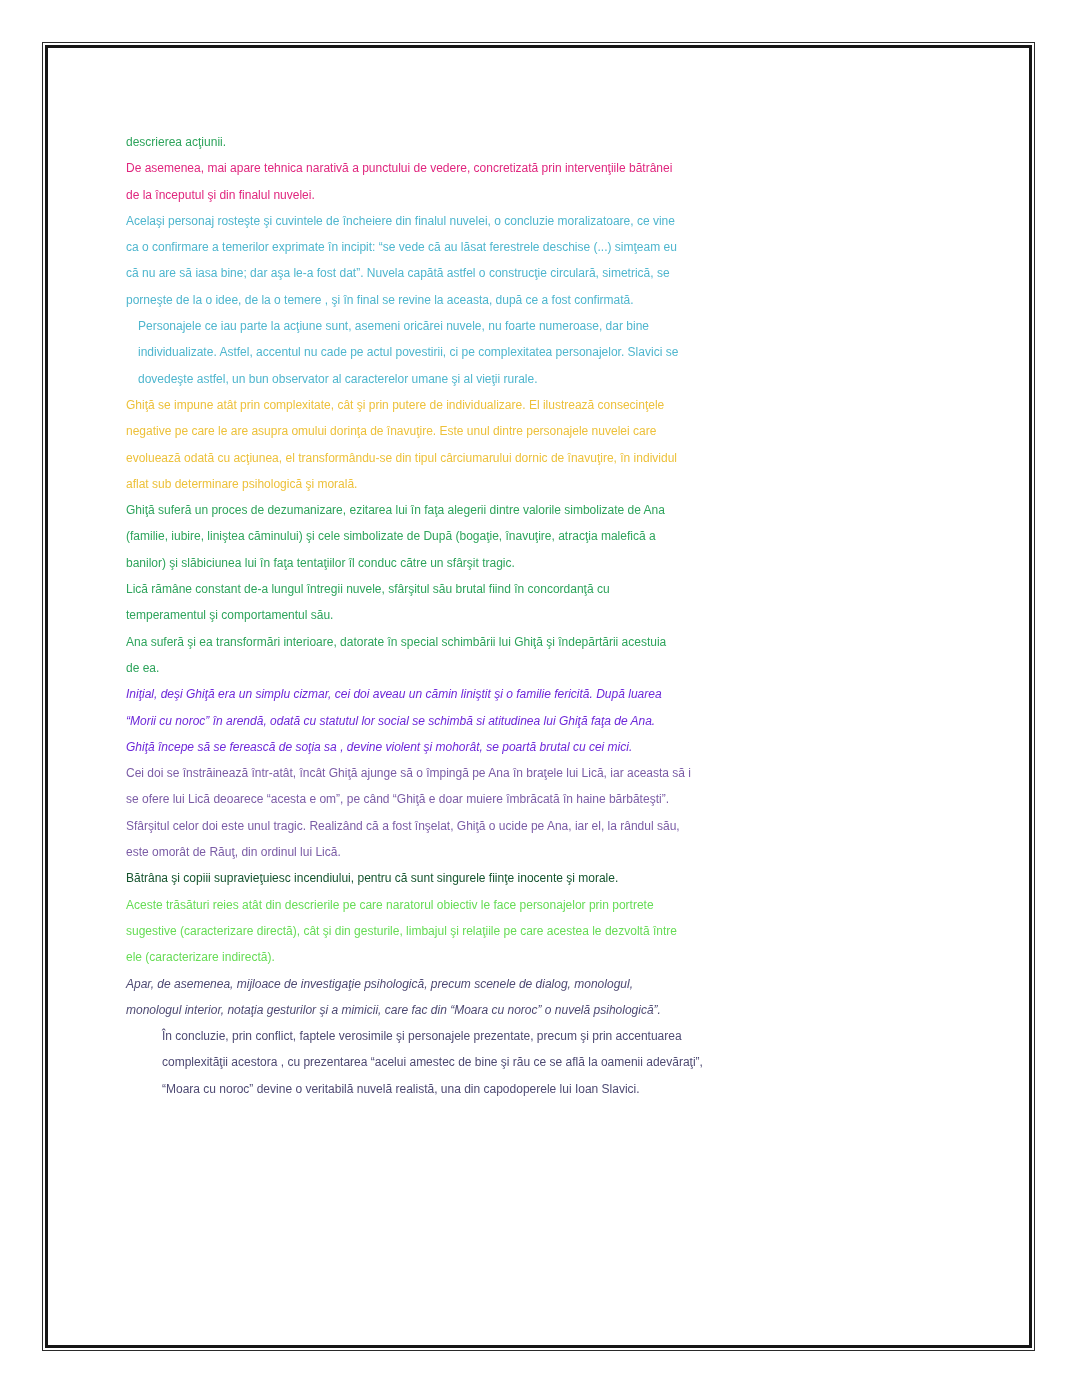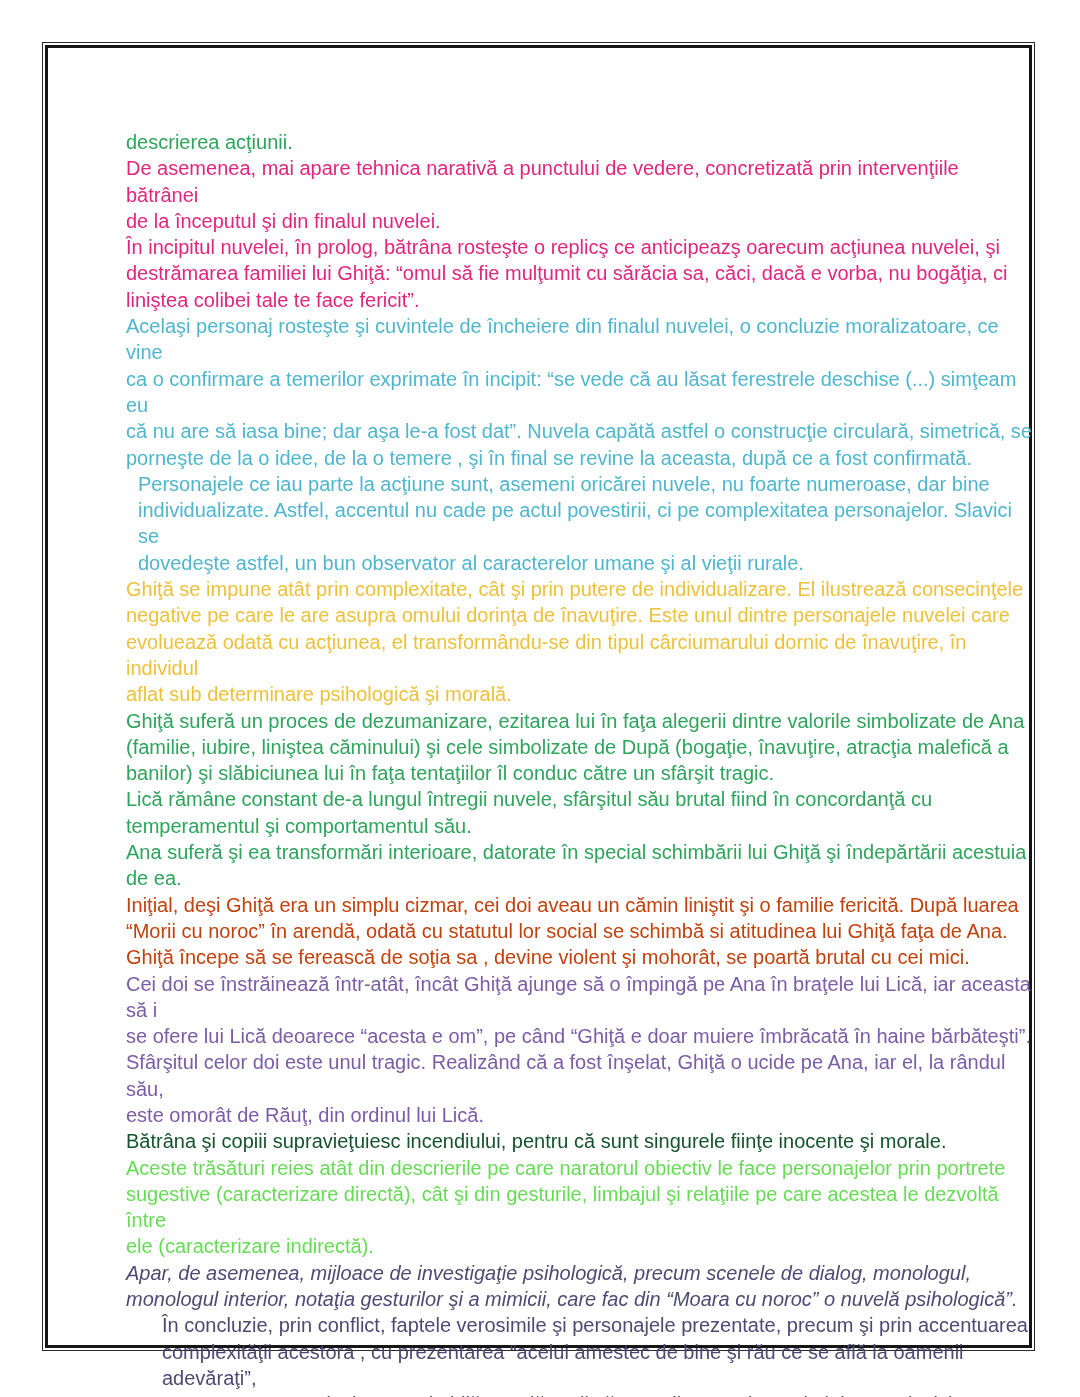--- a/index.html
+++ b/index.html
@@ -27,59 +27,56 @@
   }
   .document-body {
     position: absolute;
     left: 126px;
     top: 129px;
     width: 906px;
   }
   .para {
     margin: 0;
     padding: 0;
-    font-size: 20px;
+    font-size: 12px;
     line-height: 26.3px;
     white-space: pre-line;
     letter-spacing: 0px;
   }
 </style>
 </head>
 <body>
 
 <div class="page-frame">
   <div class="page-frame-inner"></div>
 </div>
 
 <div class="document-body">
     <p class="para" style="color: rgb(46, 164, 92);">descrierea acţiunii.</p>
     <p class="para" style="color: rgb(224, 38, 126);">De asemenea, mai apare tehnica narativă a punctului de vedere, concretizată prin intervenţiile bătrânei
 de la începutul şi din finalul nuvelei.</p>
-    <p class="para" style="color: rgb(224, 38, 126);">În incipitul nuvelei, în prolog, bătrâna rosteşte o replicş ce anticipeazş oarecum acţiunea nuvelei, şi
-destrămarea familiei lui Ghiţă: “omul să fie mulţumit cu sărăcia sa, căci, dacă e vorba, nu bogăţia, ci
-liniştea colibei tale te face fericit”.</p>
     <p class="para" style="color: rgb(79, 182, 206);">Acelaşi personaj rosteşte şi cuvintele de încheiere din finalul nuvelei, o concluzie moralizatoare, ce vine
 ca o confirmare a temerilor exprimate în incipit: “se vede că au lăsat ferestrele deschise (...) simţeam eu
 că nu are să iasa bine; dar aşa le-a fost dat”. Nuvela capătă astfel o construcţie circulară, simetrică, se
 porneşte de la o idee, de la o temere , şi în final se revine la aceasta, după ce a fost confirmată.</p>
     <p class="para" style="color: rgb(79, 182, 206); margin-left: 12px;">Personajele ce iau parte la acţiune sunt, asemeni oricărei nuvele, nu foarte numeroase, dar bine
 individualizate. Astfel, accentul nu cade pe actul povestirii, ci pe complexitatea personajelor. Slavici se
 dovedeşte astfel, un bun observator al caracterelor umane şi al vieţii rurale.</p>
     <p class="para" style="color: rgb(237, 193, 59);">Ghiţă se impune atât prin complexitate, cât şi prin putere de individualizare. El ilustrează consecinţele
 negative pe care le are asupra omului dorinţa de înavuţire. Este unul dintre personajele nuvelei care
 evoluează odată cu acţiunea, el transformându-se din tipul cârciumarului dornic de înavuţire, în individul
 aflat sub determinare psihologică şi morală.</p>
     <p class="para" style="color: rgb(46, 164, 92);">Ghiţă suferă un proces de dezumanizare, ezitarea lui în faţa alegerii dintre valorile simbolizate de Ana
 (familie, iubire, liniştea căminului) şi cele simbolizate de După (bogaţie, înavuţire, atracţia malefică a
 banilor) şi slăbiciunea lui în faţa tentaţiilor îl conduc către un sfârşit tragic.</p>
     <p class="para" style="color: rgb(46, 164, 92);">Lică rămâne constant de-a lungul întregii nuvele, sfârşitul său brutal fiind în concordanţă cu
 temperamentul şi comportamentul său.</p>
     <p class="para" style="color: rgb(46, 164, 92);">Ana suferă şi ea transformări interioare, datorate în special schimbării lui Ghiţă şi îndepărtării acestuia
 de ea.</p>
-    <p class="para" style="color: #c2410c;">Iniţial, deşi Ghiţă era un simplu cizmar, cei doi aveau un cămin liniştit şi o familie fericită. După luarea
+    <p class="para" style="color: #6d28d9; font-style: italic;">Iniţial, deşi Ghiţă era un simplu cizmar, cei doi aveau un cămin liniştit şi o familie fericită. După luarea
 “Morii cu noroc” în arendă, odată cu statutul lor social se schimbă si atitudinea lui Ghiţă faţa de Ana.
 Ghiţă începe să se ferească de soţia sa , devine violent şi mohorât, se poartă brutal cu cei mici.</p>
     <p class="para" style="color: rgb(123, 92, 166);">Cei doi se înstrăinează într-atât, încât Ghiţă ajunge să o împingă pe Ana în braţele lui Lică, iar aceasta să i
 se ofere lui Lică deoarece “acesta e om”, pe când “Ghiţă e doar muiere îmbrăcată în haine bărbăteşti”.
 Sfârşitul celor doi este unul tragic. Realizând că a fost înşelat, Ghiţă o ucide pe Ana, iar el, la rândul său,
 este omorât de Răuţ, din ordinul lui Lică.</p>
     <p class="para" style="color: #14532d;">Bătrâna şi copiii supravieţuiesc incendiului, pentru că sunt singurele fiinţe inocente şi morale.</p>
     <p class="para" style="color: rgb(102, 220, 85);">Aceste trăsături reies atât din descrierile pe care naratorul obiectiv le face personajelor prin portrete
 sugestive (caracterizare directă), cât şi din gesturile, limbajul şi relaţiile pe care acestea le dezvoltă între
 ele (caracterizare indirectă).</p>

